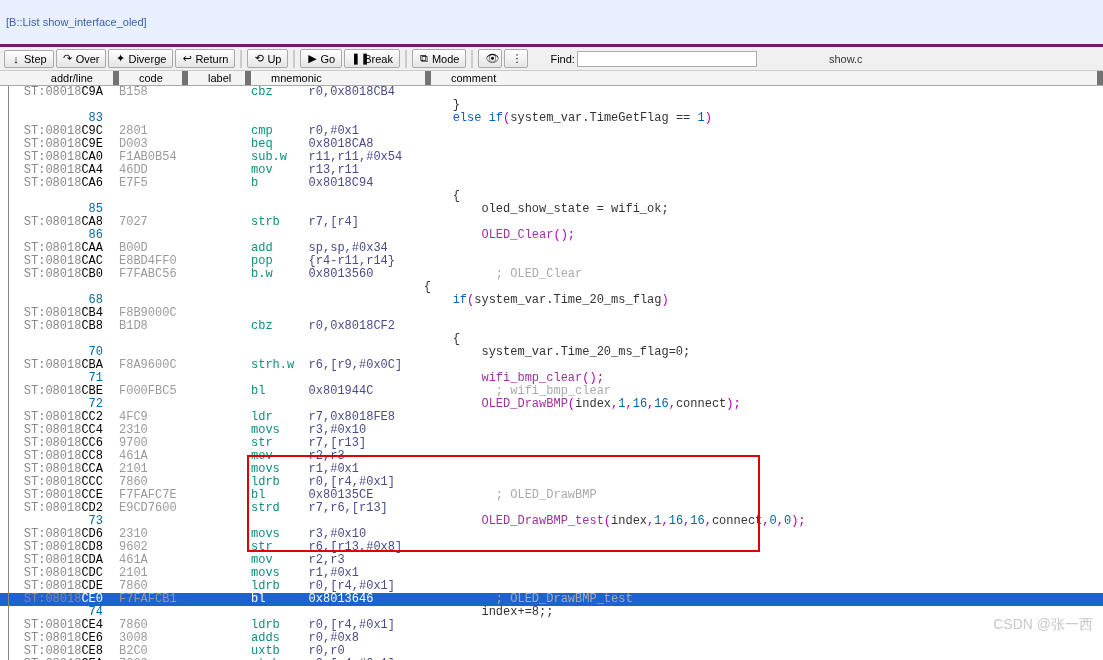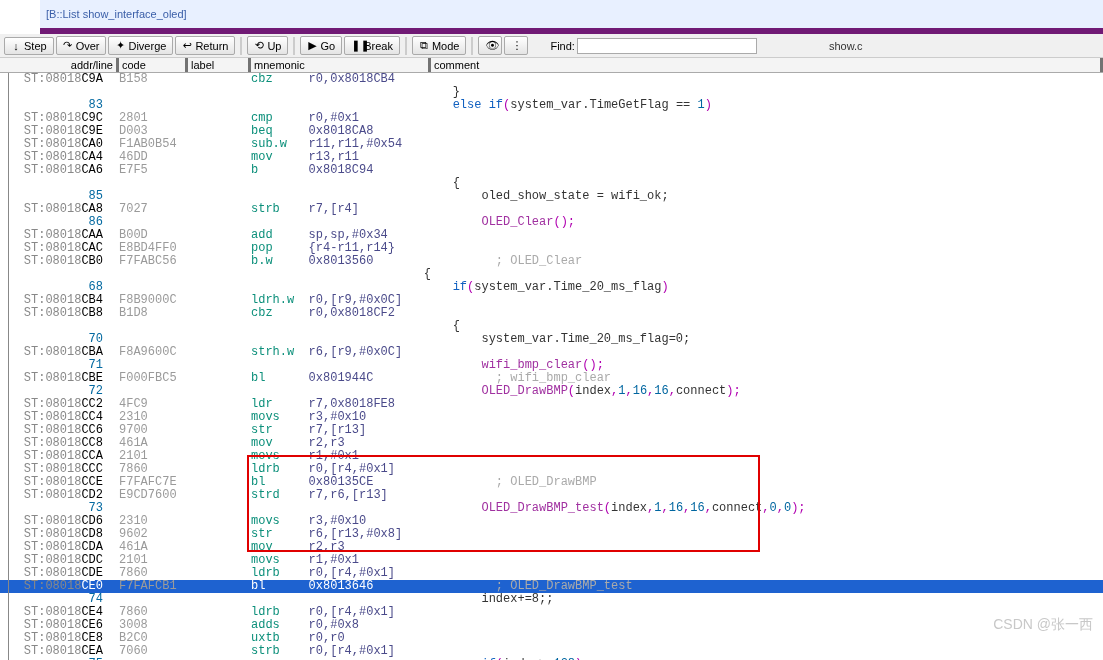--- a/index.html
+++ b/index.html
@@ -1,26 +1,26 @@
 <!DOCTYPE html>
 <html><head>
 <meta charset="utf-8">
 <style>
 * { margin:0; padding:0; box-sizing:border-box; }
 body { font-family:"Segoe UI", Tahoma, sans-serif; font-size:11px; background:#fff; color:#000; position:relative; width:1103px; height:660px; overflow:hidden; }
-.titlebar { background:#e8f0ff; color:#3a5ea8; padding:8px 6px; font-size:11px; border-bottom:6px solid #701a75;margin-left:40px; }
+.titlebar { background:#e8f0ff; color:#3a5ea8; padding:16px 6px; font-size:11px; border-bottom:3px solid #701a75; }
 .toolbar { display:flex; align-items:center; background:#f0f0f0; border-bottom:1px solid #ccc; padding:2px 4px; gap:2px; }
 .tbtn { display:inline-flex; align-items:center; gap:3px; background:linear-gradient(#fff,#e4e4e4); border:1px solid #aaa; border-radius:2px; padding:2px 6px; cursor:pointer; font-size:11px; }
 .tbtn .ic { display:inline-block; width:10px; text-align:center; font-family:"Segoe UI Symbol"; }
 .sep { width:2px; height:18px; background:#ccc; margin:0 3px; }
 .find-label { margin-left:20px; font-size:11px; }
 .find-input { width:180px; border:1px solid #aaa; padding:1px 3px; font-size:11px; }
 .file-label { margin-left:70px; font-size:11px; color:#333; }
 .headers { display:flex; background:#f4f4f4; border-bottom:1px solid #aaa; font-size:11px; }
-.hcol { border-right:3px solid #737373; padding:1px 3px; white-space:nowrap; }
+.hcol { border-right:6px solid #737373; padding:1px 20px; white-space:nowrap; }
 .h-addr { width:119px; text-align:right; }
 .h-code { width:69px; }
 .h-label { width:63px; }
 .h-mnem { width:180px; }
 .h-comm { flex:1; }
 .listing { font-family:"Courier New", monospace; font-size:12px; line-height:13px; background:#fff; position:relative; }
 .row { display:flex; height:13px; white-space:pre; }
 .row.sel { background:#1e62d0; color:#fff; }
 .row.sel .code, .row.sel .mnem, .row.sel .args, .row.sel .cmt-col { color:#fff !important; }
 .c-pipe { width:9px; color:#888; text-align:center; border-right:1px solid #888; }
@@ -113,21 +113,21 @@
     <div class="row"><span class="c-pipe"> </span><span class="c-addr"><span class="addr-grey">ST:08018</span>CA6</span><span class="c-code">E7F5     </span><span class="c-label">        </span><span class="c-rest"><span class="mnem">b       </span><span class="args">0x8018C94</span></span></div>
     <div class="row"><span class="c-pipe"> </span><span class="c-addr"></span><span class="c-code">         </span><span class="c-label">        </span><span class="c-rest"><span class="src">                            {</span></span></div>
     <div class="row"><span class="c-pipe"> </span><span class="c-addr"><span class="ln-blue">85</span></span><span class="c-code">         </span><span class="c-label">        </span><span class="c-rest"><span class="src">                                oled_show_state = wifi_ok;</span></span></div>
     <div class="row"><span class="c-pipe"> </span><span class="c-addr"><span class="addr-grey">ST:08018</span>CA8</span><span class="c-code">7027     </span><span class="c-label">        </span><span class="c-rest"><span class="mnem">strb    </span><span class="args">r7,[r4]</span></span></div>
     <div class="row"><span class="c-pipe"> </span><span class="c-addr"><span class="ln-blue">86</span></span><span class="c-code">         </span><span class="c-label">        </span><span class="c-rest"><span class="src">                                <span class="fn">OLED_Clear</span><span class="punct">(</span><span class="punct">)</span><span class="punct">;</span></span></span></div>
     <div class="row"><span class="c-pipe"> </span><span class="c-addr"><span class="addr-grey">ST:08018</span>CAA</span><span class="c-code">B00D     </span><span class="c-label">        </span><span class="c-rest"><span class="mnem">add     </span><span class="args">sp,sp,#0x34</span></span></div>
     <div class="row"><span class="c-pipe"> </span><span class="c-addr"><span class="addr-grey">ST:08018</span>CAC</span><span class="c-code">E8BD4FF0 </span><span class="c-label">        </span><span class="c-rest"><span class="mnem">pop     </span><span class="args">{r4-r11,r14}</span></span></div>
     <div class="row"><span class="c-pipe"> </span><span class="c-addr"><span class="addr-grey">ST:08018</span>CB0</span><span class="c-code">F7FABC56 </span><span class="c-label">        </span><span class="c-rest"><span class="mnem">b.w     </span><span class="args">0x8013560</span><span>                 </span><span class="cmt-grey">; OLED_Clear</span></span></div>
     <div class="row"><span class="c-pipe"> </span><span class="c-addr"></span><span class="c-code">         </span><span class="c-label">        </span><span class="c-rest"><span class="src">                        {</span></span></div>
     <div class="row"><span class="c-pipe"> </span><span class="c-addr"><span class="ln-blue">68</span></span><span class="c-code">         </span><span class="c-label">        </span><span class="c-rest"><span class="src">                            <span class="kw">if</span><span class="punct">(</span>system_var.Time_20_ms_flag<span class="punct">)</span></span></span></div>
-    <div class="row"><span class="c-pipe"> </span><span class="c-addr"><span class="addr-grey">ST:08018</span>CB4</span><span class="c-code">F8B9000C </span><span class="c-label">        </span><span class="c-rest"><span class="mnem">ldrh.w  </span><span class="args">r0,[r9,#0x0C]</span></span></div>
+    <div class="row"><span class="c-pipe"> </span><span class="c-addr"><span class="addr-grey">ST:08018</span>CB4</span><span class="c-code">F8B9000C </span><span class="c-label">        </span></div>
     <div class="row"><span class="c-pipe"> </span><span class="c-addr"><span class="addr-grey">ST:08018</span>CB8</span><span class="c-code">B1D8     </span><span class="c-label">        </span><span class="c-rest"><span class="mnem">cbz     </span><span class="args">r0,0x8018CF2</span></span></div>
     <div class="row"><span class="c-pipe"> </span><span class="c-addr"></span><span class="c-code">         </span><span class="c-label">        </span><span class="c-rest"><span class="src">                            {</span></span></div>
     <div class="row"><span class="c-pipe"> </span><span class="c-addr"><span class="ln-blue">70</span></span><span class="c-code">         </span><span class="c-label">        </span><span class="c-rest"><span class="src">                                system_var.Time_20_ms_flag=0;</span></span></div>
     <div class="row"><span class="c-pipe"> </span><span class="c-addr"><span class="addr-grey">ST:08018</span>CBA</span><span class="c-code">F8A9600C </span><span class="c-label">        </span><span class="c-rest"><span class="mnem">strh.w  </span><span class="args">r6,[r9,#0x0C]</span></span></div>
     <div class="row"><span class="c-pipe"> </span><span class="c-addr"><span class="ln-blue">71</span></span><span class="c-code">         </span><span class="c-label">        </span><span class="c-rest"><span class="src">                                <span class="fn">wifi_bmp_clear</span><span class="punct">(</span><span class="punct">)</span><span class="punct">;</span></span></span></div>
     <div class="row"><span class="c-pipe"> </span><span class="c-addr"><span class="addr-grey">ST:08018</span>CBE</span><span class="c-code">F000FBC5 </span><span class="c-label">        </span><span class="c-rest"><span class="mnem">bl      </span><span class="args">0x801944C</span><span>                 </span><span class="cmt-grey">; wifi_bmp_clear</span></span></div>
     <div class="row"><span class="c-pipe"> </span><span class="c-addr"><span class="ln-blue">72</span></span><span class="c-code">         </span><span class="c-label">        </span><span class="c-rest"><span class="src">                                <span class="fn">OLED_DrawBMP</span><span class="punct">(</span>index<span class="punct">,</span><span class="num">1</span><span class="punct">,</span><span class="num">16</span><span class="punct">,</span><span class="num">16</span><span class="punct">,</span>connect<span class="punct">)</span><span class="punct">;</span></span></span></div>
     <div class="row"><span class="c-pipe"> </span><span class="c-addr"><span class="addr-grey">ST:08018</span>CC2</span><span class="c-code">4FC9     </span><span class="c-label">        </span><span class="c-rest"><span class="mnem">ldr     </span><span class="args">r7,0x8018FE8</span></span></div>
     <div class="row"><span class="c-pipe"> </span><span class="c-addr"><span class="addr-grey">ST:08018</span>CC4</span><span class="c-code">2310     </span><span class="c-label">        </span><span class="c-rest"><span class="mnem">movs    </span><span class="args">r3,#0x10</span></span></div>
     <div class="row"><span class="c-pipe"> </span><span class="c-addr"><span class="addr-grey">ST:08018</span>CC6</span><span class="c-code">9700     </span><span class="c-label">        </span><span class="c-rest"><span class="mnem">str     </span><span class="args">r7,[r13]</span></span></div>

